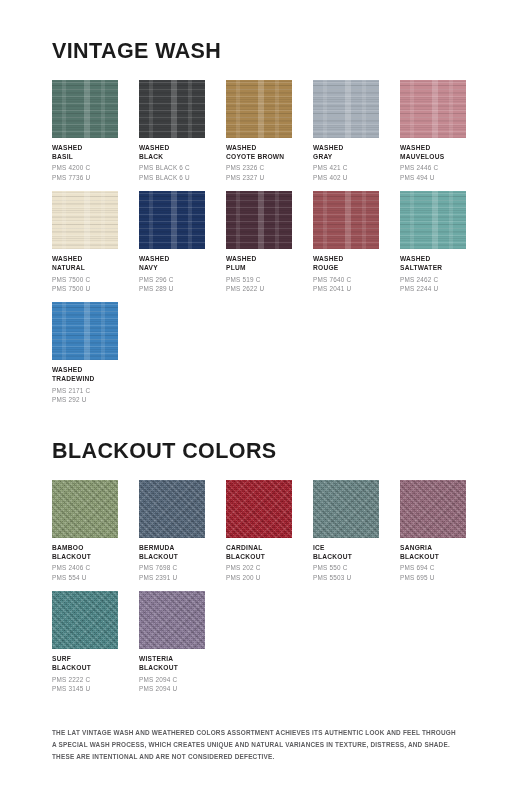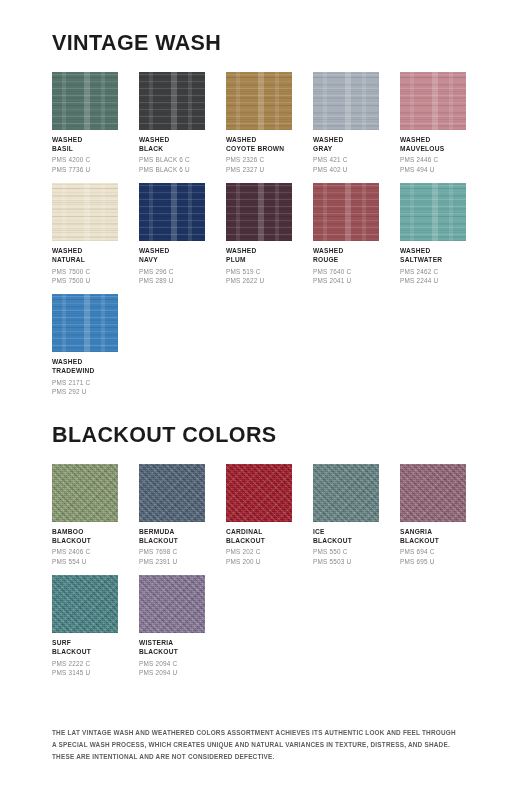--- a/index.html
+++ b/index.html
@@ -13,35 +13,35 @@
     font-family: "Liberation Sans", sans-serif;
     color: #231f20;
     overflow: hidden;
     position: relative;
   }
   .page {
     position: relative;
     width: 411px;
     height: 792px;
     box-sizing: border-box;
-    padding: 0 52px;
+    padding: 8px 52px;
   }
 
   
   .section-title {
     font-size: 21.5px;
     font-weight: bold;
     letter-spacing: 0.4px;
     color: #1b1b1b;
     margin: 0;
     line-height: 1;
     text-transform: uppercase;
   }
   #vintage-heading { padding-top: 33px; }
-  #blackout-heading { padding-top: 0; }
+  #blackout-heading { padding-top: 0; margin-top: 16px; }
 
   
   .swatch-grid {
     display: grid;
     grid-template-columns: repeat(5, 66px);
     column-gap: 21px;
     row-gap: 0;
   }
   .swatch-cell {
     width: 66px;

